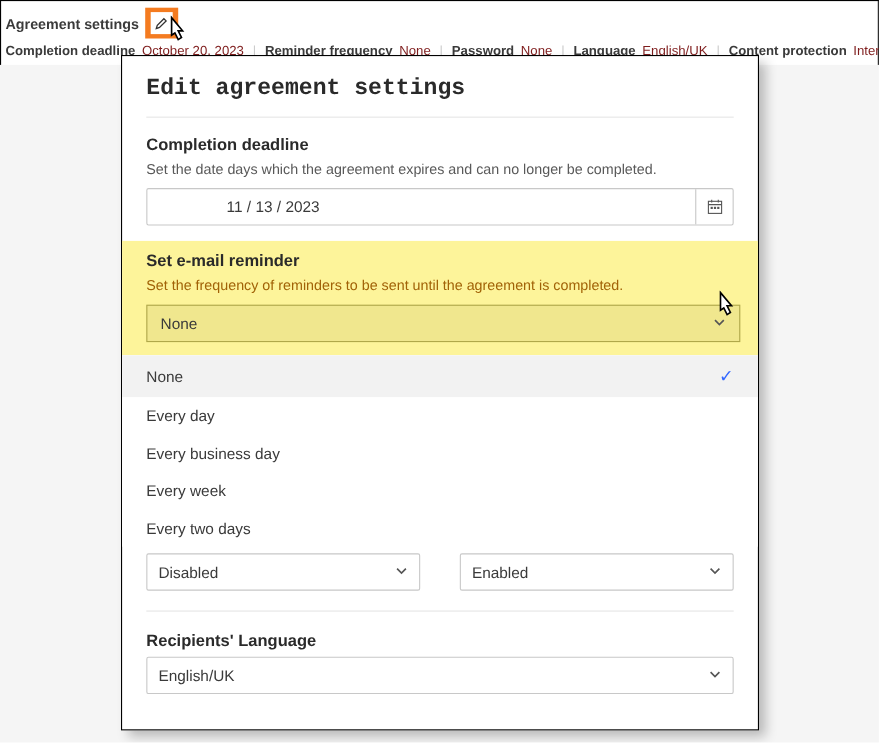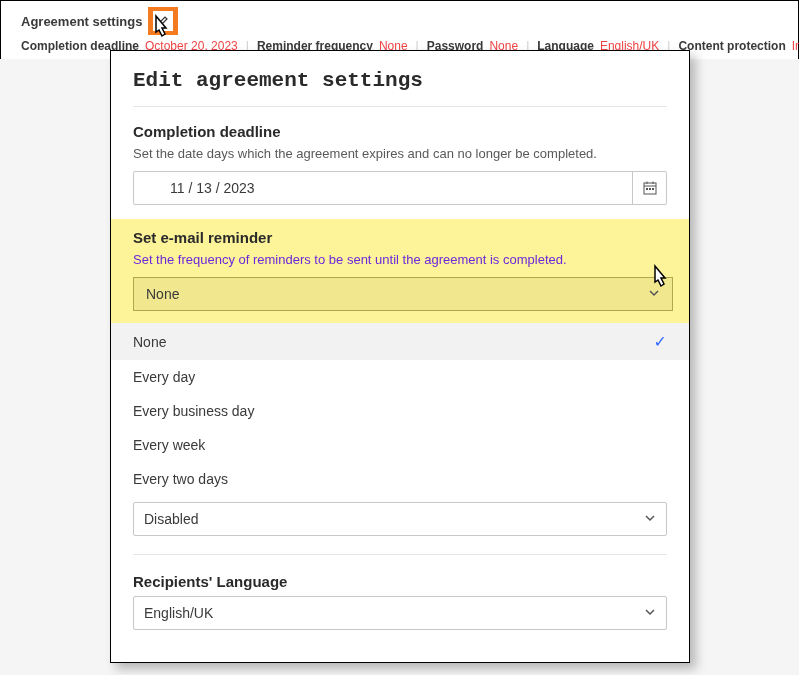--- a/index.html
+++ b/index.html
@@ -6,21 +6,21 @@
     body {
       font-family: -apple-system, BlinkMacSystemFont, "Segoe UI", Arial, sans-serif;
       background: #f5f5f5;
       width: 799px;
       height: 675px;
       position: relative;
       overflow: hidden;
     }
     .header-bar {
       background: #fff;
-      padding: 6px 8px 6px 20px;
+      padding: 6px 8px 6px 4px;
       border: 1px solid #000;
       border-bottom: none;
       font-size: 12px;
       color: #4a4a4a;
     }
     .header-row1 {
       display: flex;
       align-items: center;
       margin-bottom: 4px;
     }
@@ -53,21 +53,21 @@
       gap: 6px;
       font-size: 12px;
       flex-wrap: nowrap;
       white-space: nowrap;
     }
     .header-row2 .lbl {
       font-weight: 600;
       color: #3a3a3a;
     }
     .header-row2 .val {
-      color: #ef4444;
+      color: #7f1d1d;
     }
     .header-row2 .sep {
       color: #ccc;
       margin: 0 2px;
     }
     .modal-wrap {
       position: absolute;
       left: 110px;
       top: 50px;
       width: 580px;
@@ -117,40 +117,41 @@
       background: #fff;
       position: relative;
       flex: 1;
     }
     .date-input {
       padding-left: 36px;
       position: relative;
     }
     .date-input .date-val {
       flex: 1;
+      margin-left: 36px;
     }
     .cal-icon {
       position: absolute;
       right: 0;
       top: 0;
       height: 32px;
       width: 34px;
       border-left: 1px solid #c8c8c8;
       display: flex;
       align-items: center;
       justify-content: center;
     }
     .highlight-section {
       background: #fdf49a;
       margin-left: -22px;
       margin-right: -22px;
       padding: 10px 16px 12px 22px;
     }
     .highlight-section .section-desc {
-      color: #6d28d9;
+      color: #a16207;
     }
     .reminder-select {
       background: #f0e78e;
       border: 1px solid #b0a84a;
       height: 34px;
       display: flex;
       align-items: center;
       padding: 0 12px;
       font-size: 14px;
       color: #3a3a3a;
@@ -294,20 +295,28 @@
 
     <div class="two-select-row">
       <div class="select-like">
         <span class="sel-text">Disabled</span>
         <span class="chev">
           <svg width="12" height="12" viewBox="0 0 12 12">
               <path d="M2 4 L6 8 L10 4" fill="none" stroke="#555" stroke-width="1.5"></path>
             </svg>
         </span>
       </div>
+      <div class="select-like">
+        <span class="sel-text">Enabled</span>
+        <span class="chev">
+          <svg width="12" height="12" viewBox="0 0 12 12">
+              <path d="M2 4 L6 8 L10 4" fill="none" stroke="#555" stroke-width="1.5"></path>
+            </svg>
+        </span>
+      </div>
     </div>
 
     <hr class="divider">
 
     <div class="section">
       <div class="section-title">Recipients' Language</div>
       <div class="select-like">
         <span class="sel-text">English/UK</span>
         <span class="chev">
           <svg width="12" height="12" viewBox="0 0 12 12">

